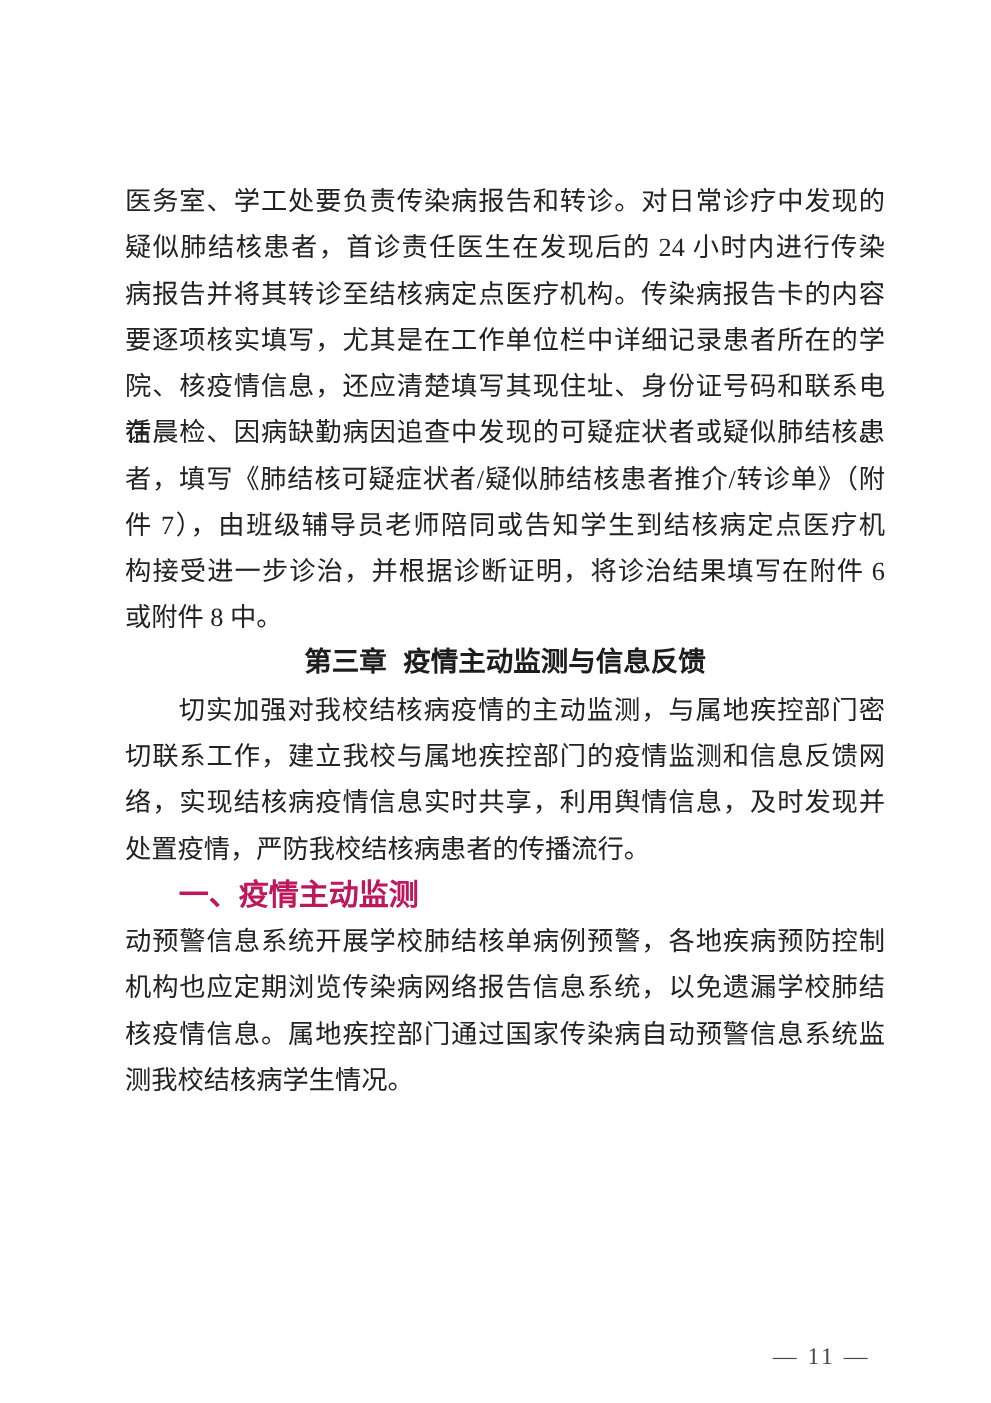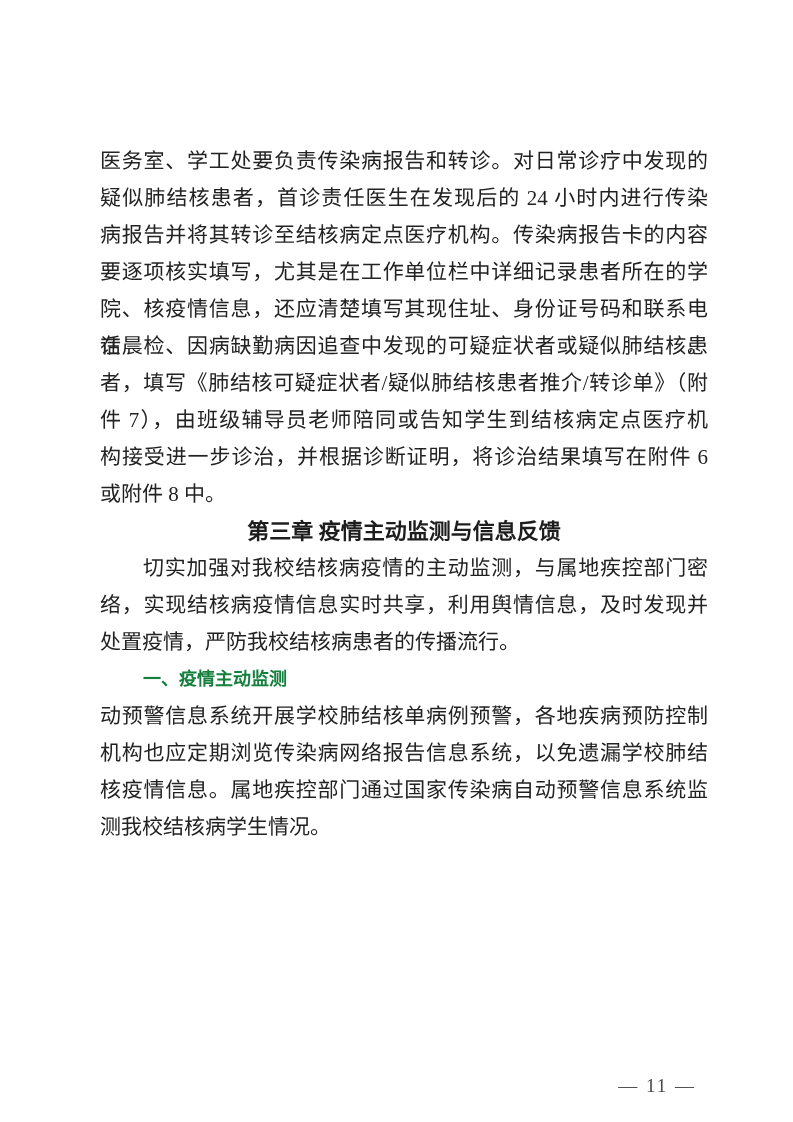--- a/index.html
+++ b/index.html
@@ -33,32 +33,32 @@
   .j {
     text-align: justify;
     -moz-text-align-last: justify;
     text-align-last: justify;
   }
   
   .ind {
     text-indent: 43px;
   }
   .h-chapter {
-    font-family: Liberation Serif, serif;
+    font-family: Liberation Mono, monospace;
     font-weight: 700;
     font-size: 22px;
     text-align: center;
     color: #1d1d1d;
   }
   .h-section {
     font-family: "Liberation Sans", "DejaVu Sans", sans-serif;
     font-weight: 700;
-    font-size: 18px;
+    font-size: 24px;
     padding-left: 43px;
-    color: #15803d;
+    color: #be185d;
   }
   .h-sub {
     padding-left: 43px;
     letter-spacing: 3px;
     color: #2a2a2a;
   }
   .page-number {
     position: absolute;
     top: 1036px;
     right: 97px;
@@ -83,20 +83,21 @@
     <div class="line j">院、核疫情信息，还应清楚填写其现住址、身份证号码和联系电话。</div>
     <div class="line j">在晨检、因病缺勤病因追查中发现的可疑症状者或疑似肺结核患</div>
     <div class="line j">者，填写《肺结核可疑症状者/疑似肺结核患者推介/转诊单》（附</div>
     <div class="line j">件 7），由班级辅导员老师陪同或告知学生到结核病定点医疗机</div>
     <div class="line j">构接受进一步诊治，并根据诊断证明，将诊治结果填写在附件 6</div>
     <div class="line">或附件 8 中。</div>
 
     <div class="line h-chapter">第三章 疫情主动监测与信息反馈</div>
 
     <div class="line j ind">切实加强对我校结核病疫情的主动监测，与属地疾控部门密</div>
+    <div class="line j">切联系工作，建立我校与属地疾控部门的疫情监测和信息反馈网</div>
     <div class="line j">络，实现结核病疫情信息实时共享，利用舆情信息，及时发现并</div>
     <div class="line">处置疫情，严防我校结核病患者的传播流行。</div>
 
     <div class="line h-section">一、疫情主动监测</div>
 
 
     <div class="line j">动预警信息系统开展学校肺结核单病例预警，各地疾病预防控制</div>
     <div class="line j">机构也应定期浏览传染病网络报告信息系统，以免遗漏学校肺结</div>
     <div class="line j">核疫情信息。属地疾控部门通过国家传染病自动预警信息系统监</div>
     <div class="line">测我校结核病学生情况。</div>

